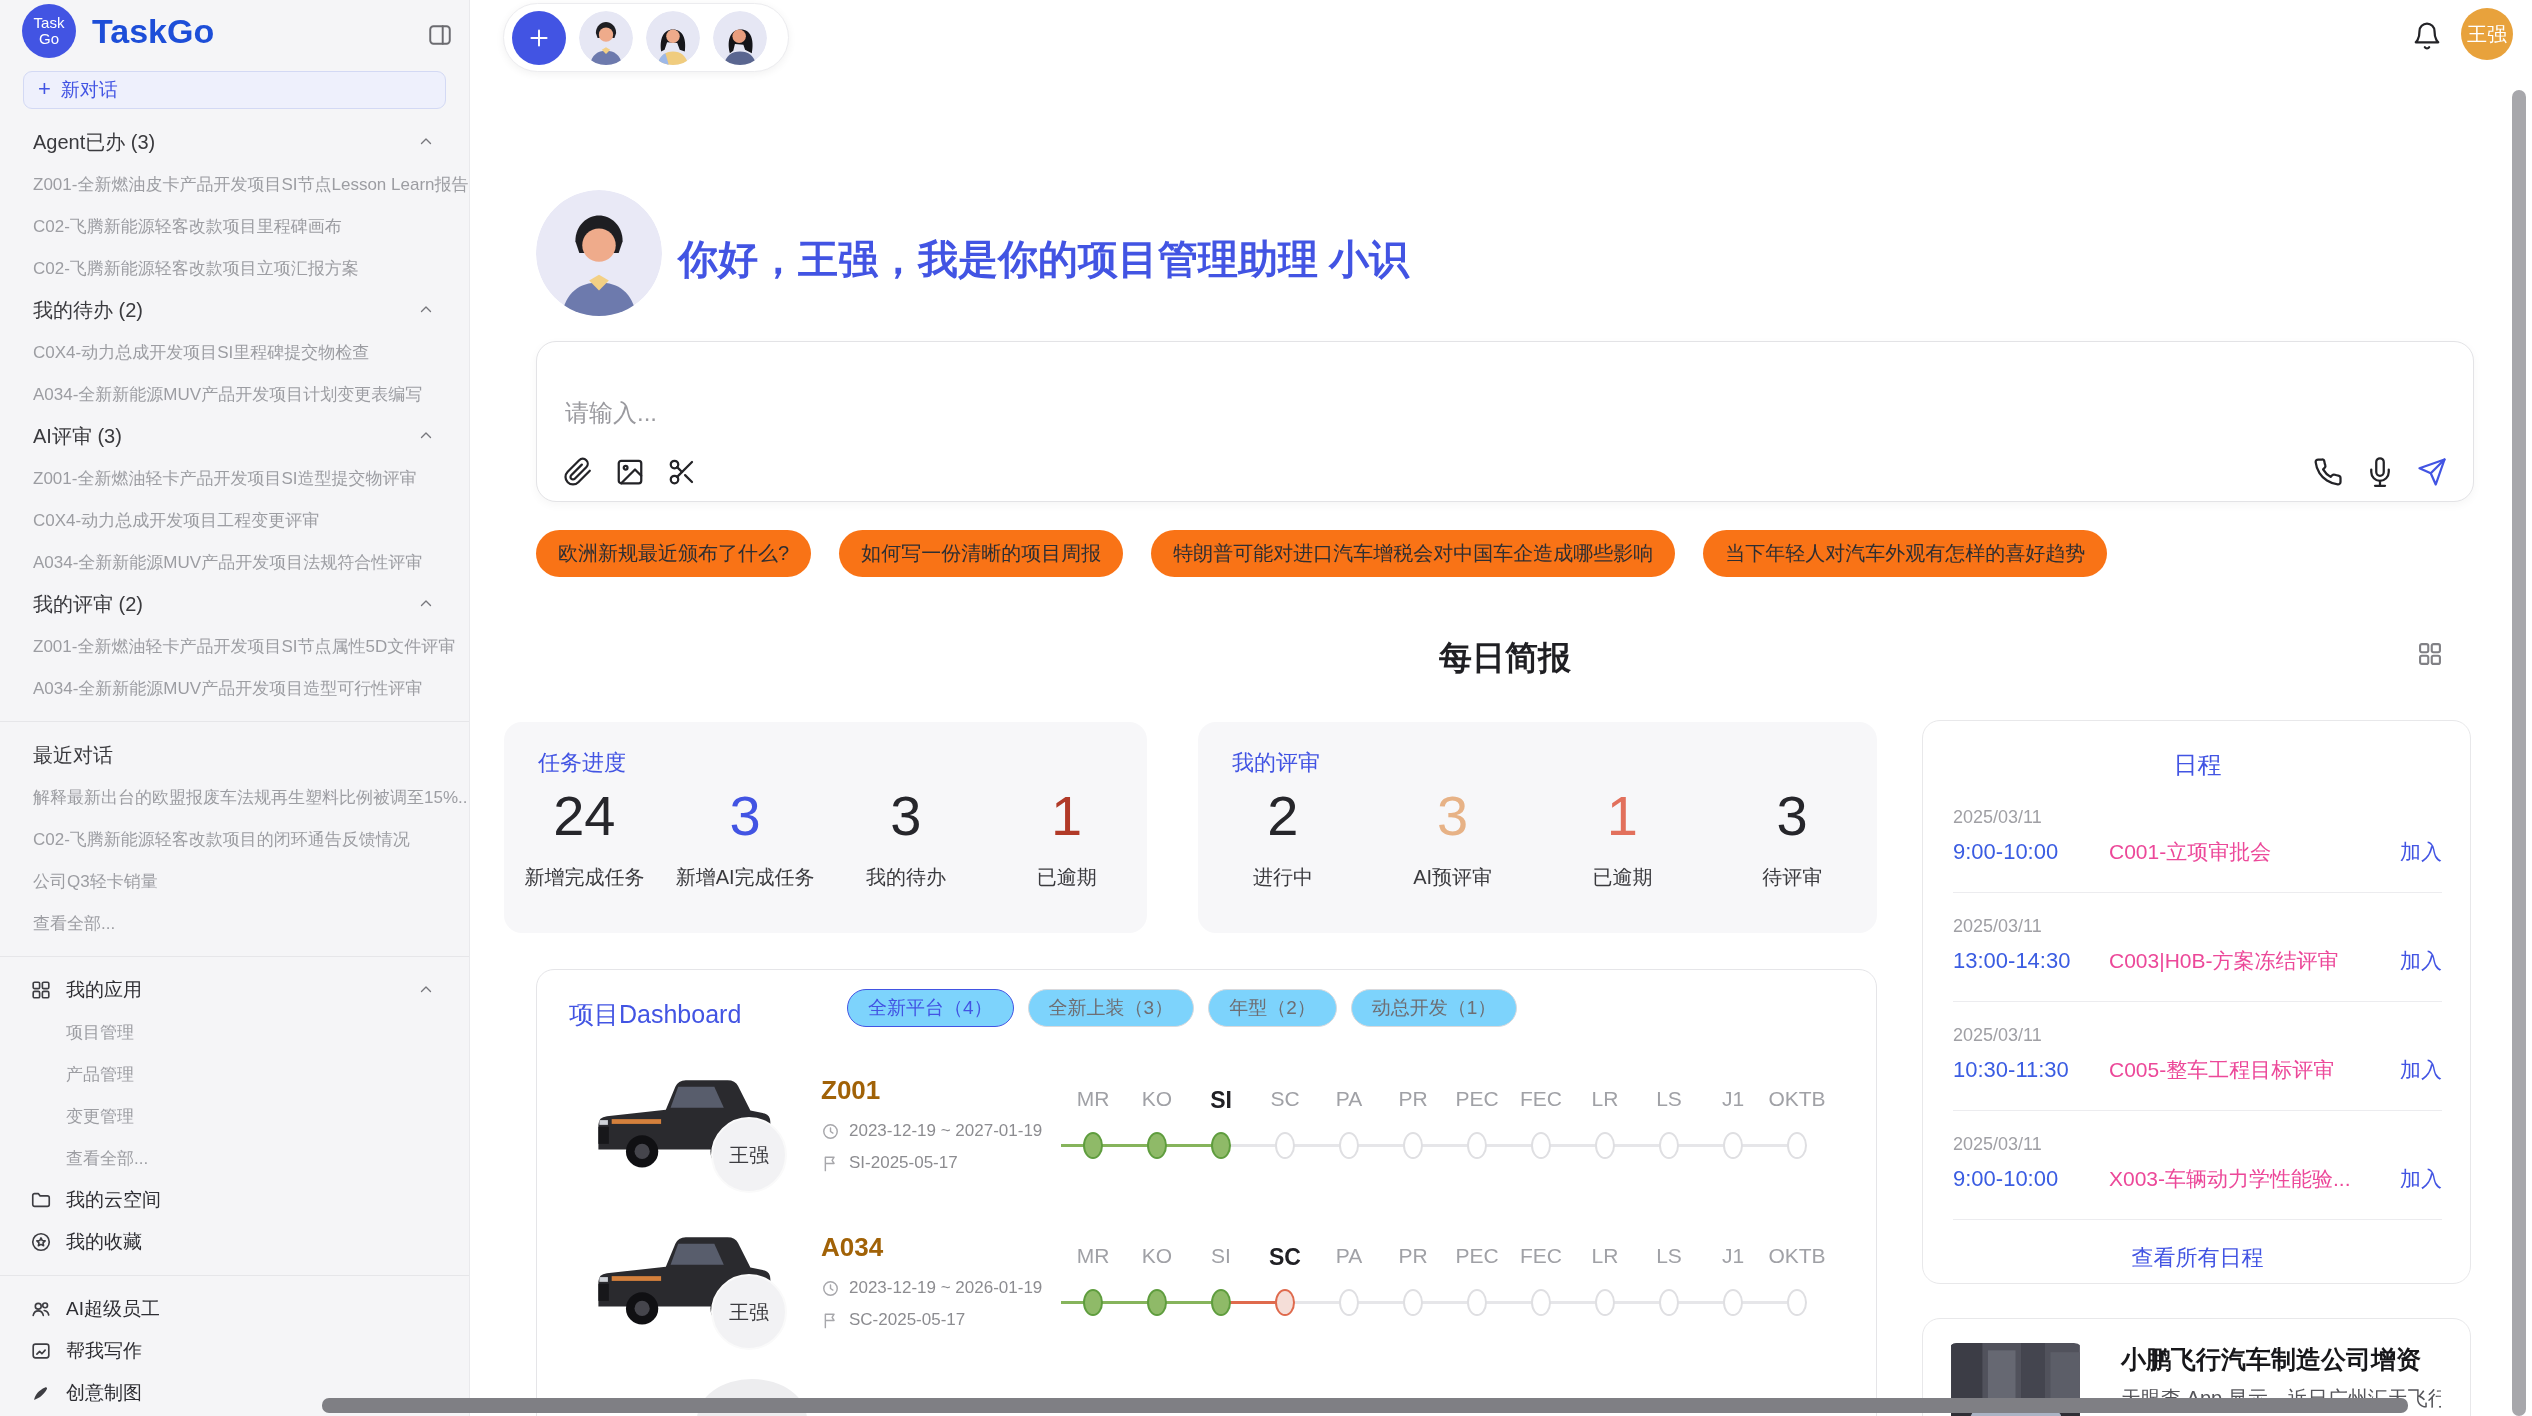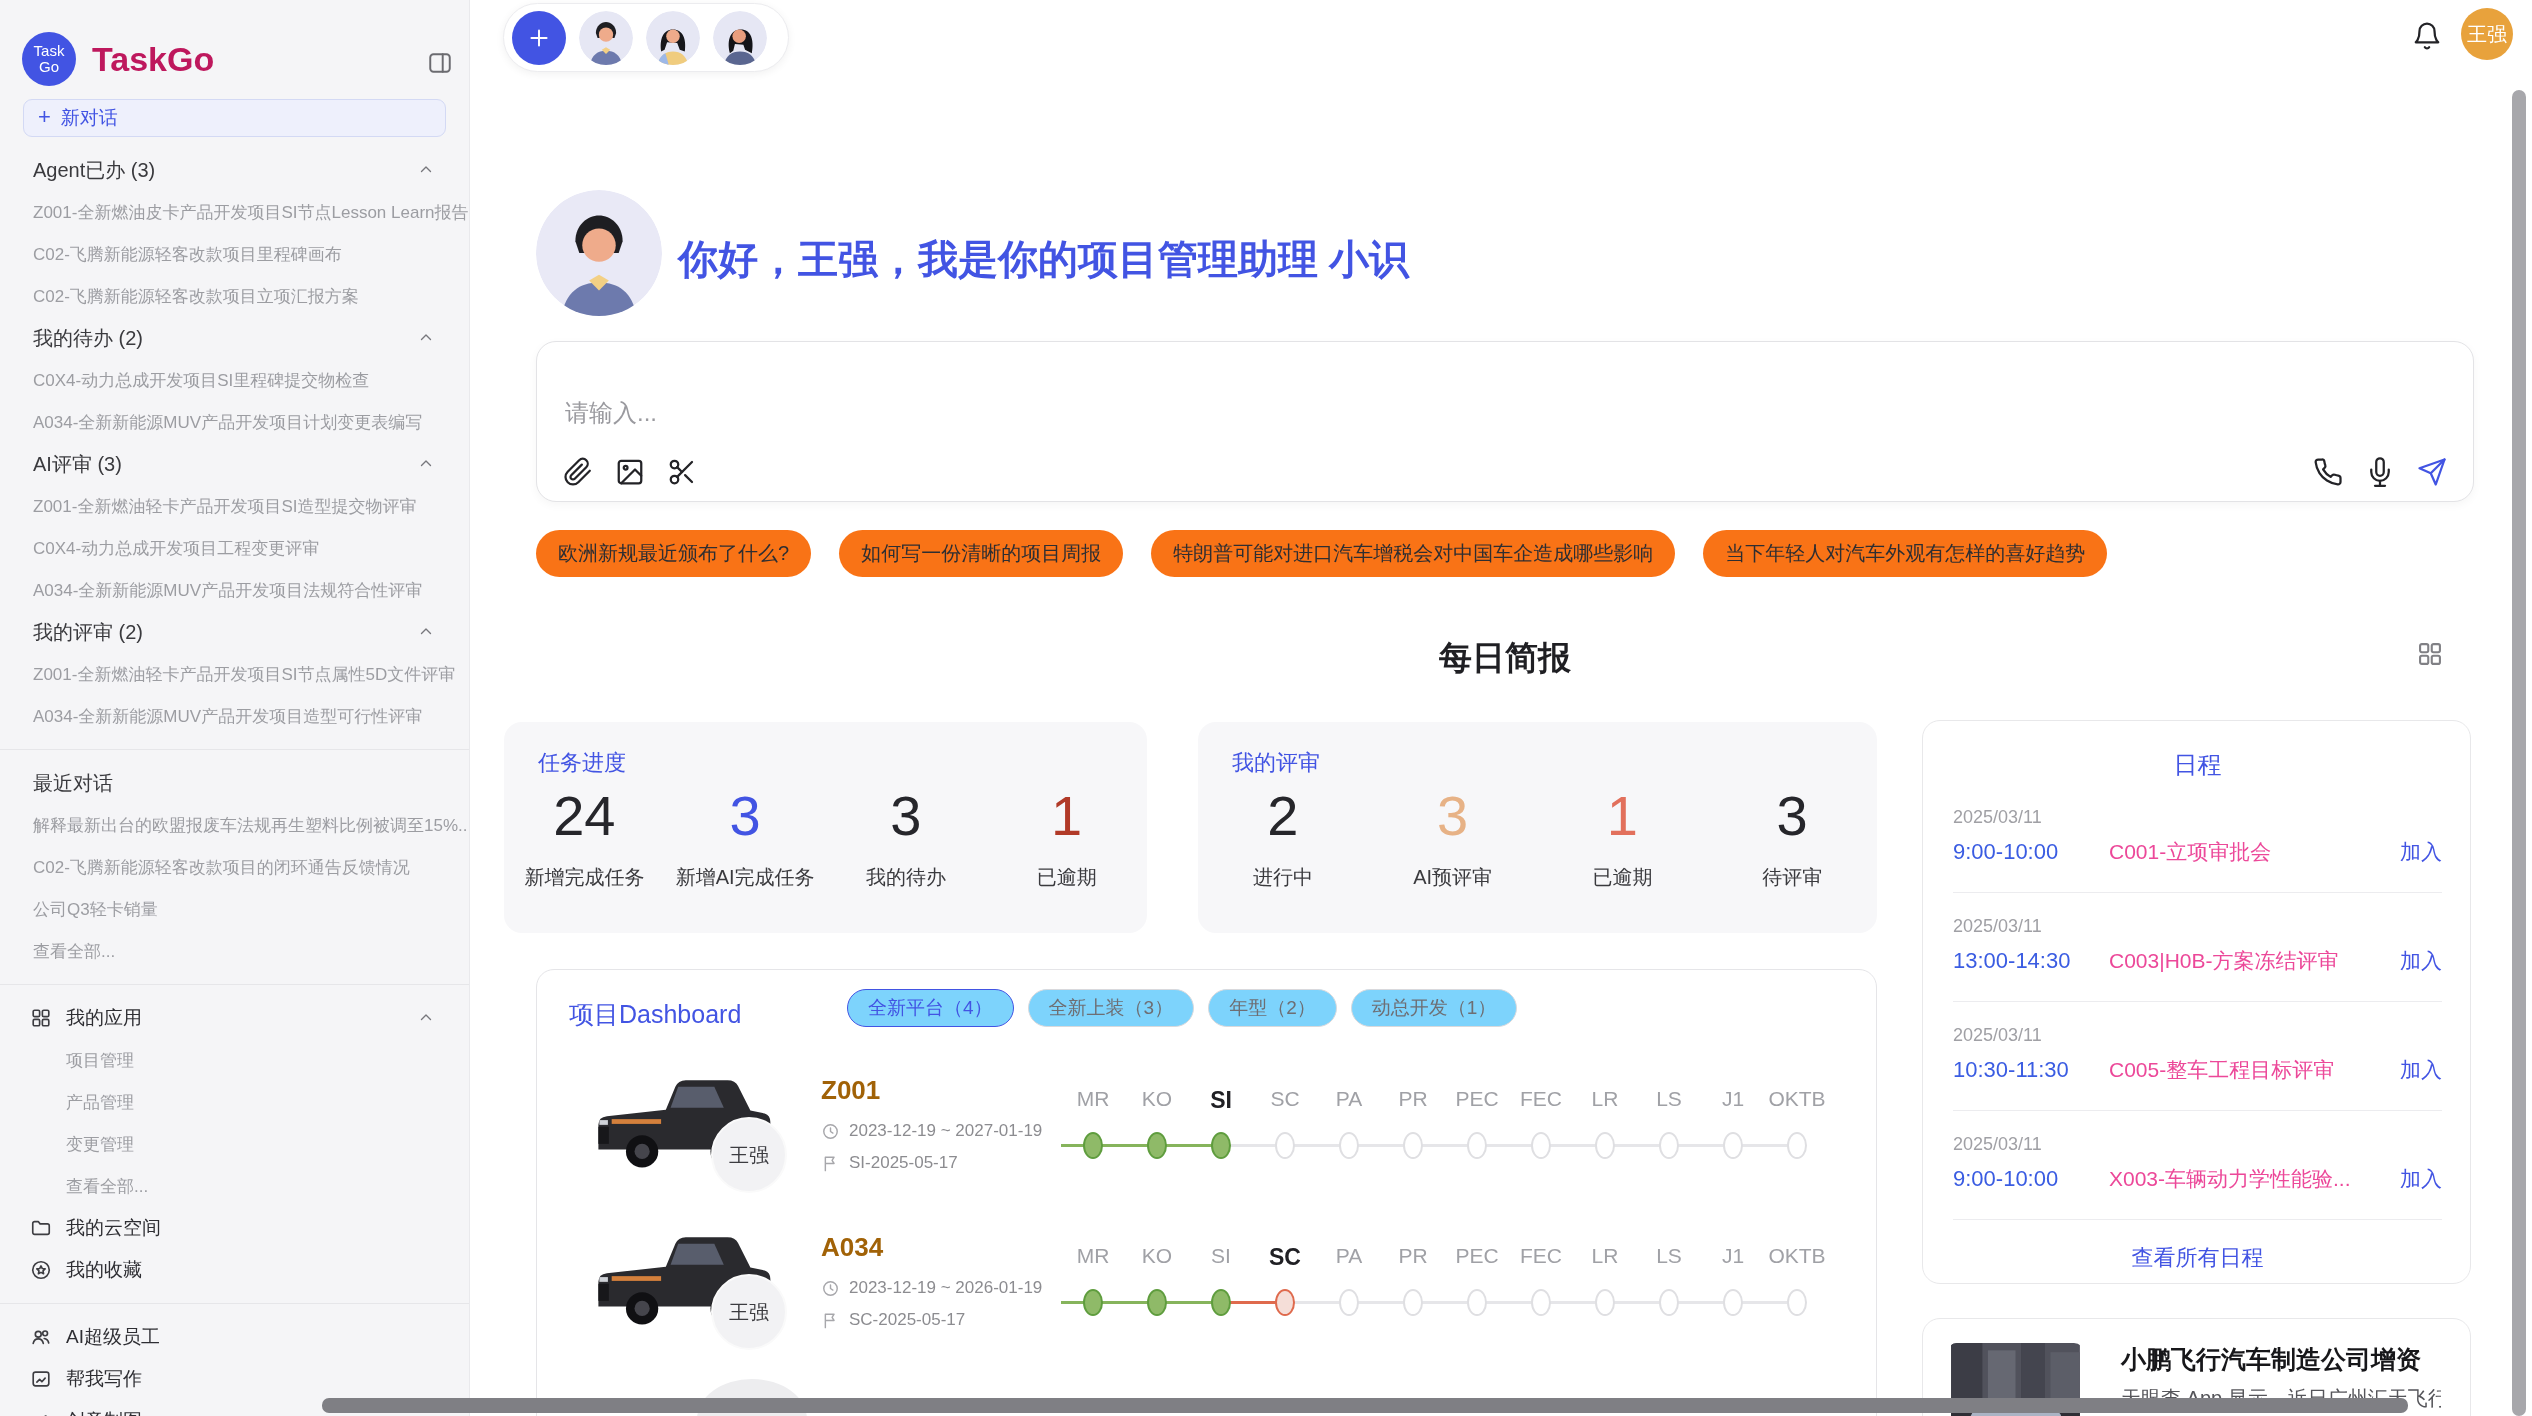--- a/index.html
+++ b/index.html
@@ -1,24 +1,24 @@
 <!DOCTYPE html>
 <html><head>
 <meta charset="utf-8">
 <style>
   html,body{margin:0;padding:0;background:#fff;}
   *{box-sizing:border-box;font-family:"Liberation Sans","DejaVu Sans",sans-serif;}
   #page{position:relative;width:2532px;height:1416px;overflow:hidden;background:#ffffff;}
 
   
   #sidebar{position:absolute;left:0;top:0;width:470px;height:1416px;background:#f5f5f7;border-right:1px solid #e9e9ec;}
-  .side-top{position:relative;padding:4px 14px 0 22px;margin-top:28px;}
+  .side-top{position:relative;padding:4px 14px 0 22px;}
   .logo-row{display:flex;align-items:center;height:54px;}
   .logo-circle{width:54px;height:54px;border-radius:50%;background:#4254e3;color:#fff;display:flex;flex-direction:column;align-items:center;justify-content:center;font-size:15px;line-height:16px;font-weight:500;}
-  .app-title{margin-left:16px;font-size:34px;font-weight:700;color:#be185d;}
+  .app-title{margin-left:16px;font-size:34px;font-weight:700;color:#1d4ed8;}
   .panel-icon{position:absolute;right:16px;top:22px;width:26px;height:26px;color:#6b6b70;cursor:pointer;}
   .new-chat{margin:13px 23px 0 23px;height:38px;border:1px solid #d3d9f4;background:#eef0fc;border-radius:9px;display:flex;align-items:center;padding:0 14px;color:#4254e3;font-size:19px;cursor:pointer;}
   .new-chat .plus{font-size:22px;margin-right:10px;margin-top:-2px;}
   .side-scroll{margin-top:12px;}
   .side-row{height:42px;display:flex;align-items:center;padding:0 34px 0 33px;}
   .side-header{justify-content:space-between;color:#3a3a3e;font-size:20px;font-weight:500;cursor:pointer;}
   .side-header .chev{width:18px;height:18px;color:#77777c;}
   .side-item{color:#9c9da2;font-size:17px;white-space:nowrap;overflow:hidden;cursor:pointer;}
   .divider{height:1px;background:#e6e6e9;margin:12px 0;}
   .icon-row{padding-left:30px;cursor:pointer;}

